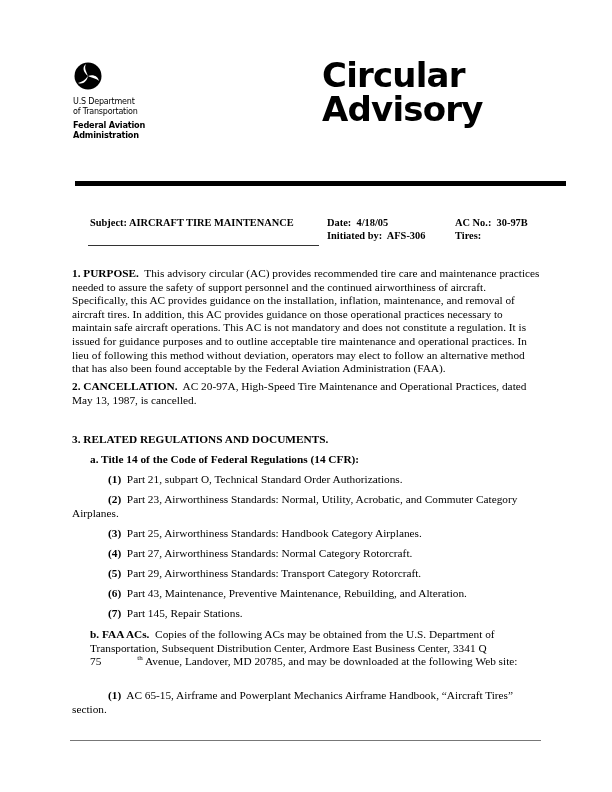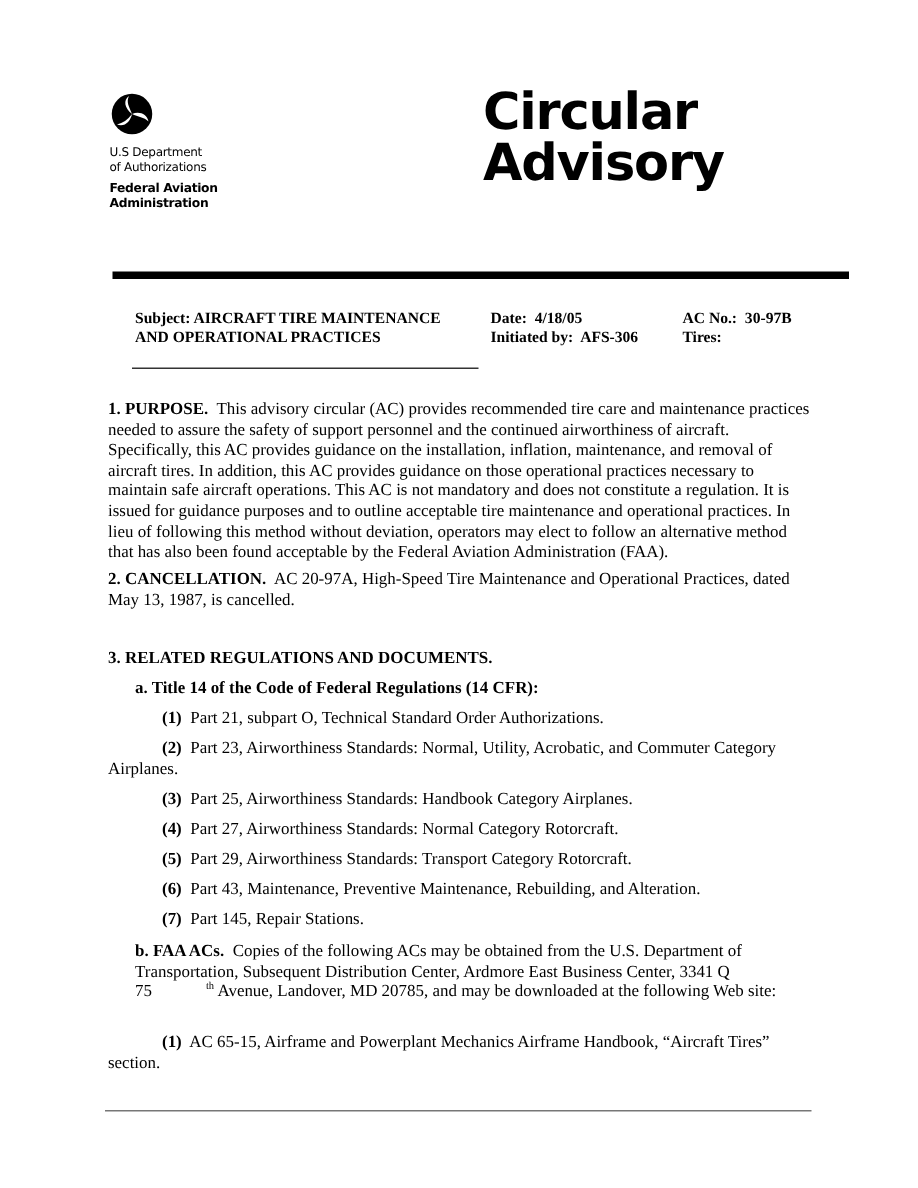--- a/index.html
+++ b/index.html
@@ -3,21 +3,21 @@
 <meta charset="utf-8">
 <style>
   html, body { margin: 0; padding: 0; background: #ffffff; }
   body { width: 612px; height: 792px; position: relative; overflow: hidden; font-family: "Liberation Serif", serif; color: #000; }
   .abs { position: absolute; }
   .logo { left: 74px; top: 62px; width: 28px; height: 28px; }
   .dept { left: 73px; top: 97px; font-family: "DejaVu Sans", sans-serif; font-size: 8px; line-height: 10px; letter-spacing: -0.2px; }
   .faa { left: 73px; top: 120px; font-family: "DejaVu Sans", sans-serif; font-size: 8.2px; line-height: 10px; font-weight: bold; letter-spacing: -0.2px; }
   .ac-title { left: 322px; top: 58px; font-family: "DejaVu Sans", sans-serif; font-weight: bold; font-size: 34px; line-height: 34px; letter-spacing: -0.8px; }
   .topbar { left: 75px; top: 181px; width: 491px; height: 5px; background: #000; }
-  .hdr { font-family: "Liberation Serif", serif; font-weight: bold; font-size: 10.4px; line-height: 13px; }
+  .hdr { font-family: "Liberation Serif", serif; font-weight: bold; font-size: 10.4px; line-height: 13px; margin-top: 10px; }
   .subj { left: 90px; top: 206px; }
   .datecol { left: 327px; top: 206px; }
   .accol { left: 455px; top: 206px; }
   .subj-rule { left: 88px; top: 245px; width: 231px; height: 1px; background: #333; }
   .body { left: 72px; width: 470px; font-size: 11.3px; line-height: 13.6px; }
   .p { margin: 0; }
   .b { font-weight: bold; }
   .link { color: #0000ee; text-decoration: underline; }
   .foot-rule { left: 70px; top: 740px; width: 471px; height: 1px; background: #777; }
   sup { font-size: 7px; line-height: 0; margin-left: 36px; }
@@ -28,36 +28,35 @@
 <div class="abs logo">
   <svg width="28" height="28" viewBox="0 0 28 28">
     <circle cx="14" cy="14" r="13.5" fill="#000"></circle>
     <path d="M14 14 C 9 10, 8 5, 12 2 C 10 6, 12 9, 14 14Z" fill="#fff"></path>
     <path d="M14 14 C 19 12, 24 14, 25 19 C 22 16, 18 16, 14 14Z" fill="#fff"></path>
     <path d="M14 14 C 13 19, 9 23, 4 21 C 8 20, 11 18, 14 14Z" fill="#fff"></path>
   </svg>
 </div>
 <div class="abs dept">
   <div>U.S Department</div>
-  <div>of Authorizations</div>
+  <div>of Transportation</div>
 </div>
 <div class="abs faa">
   <div>Federal Aviation</div>
   <div>Administration</div>
 </div>
 <div class="abs ac-title">
   <div>Circular</div>
   <div>Advisory</div>
 </div>
 
 <div class="abs topbar"></div>
 
 <div class="abs hdr subj">
   <div><span>Subject:</span> <span>AIRCRAFT TIRE MAINTENANCE</span></div>
-  <div>AND OPERATIONAL PRACTICES</div>
 </div>
 <div class="abs hdr datecol">
   <div><span>Date:</span>&nbsp; <span>4/18/05</span></div>
   <div><span>Initiated by:</span>&nbsp; <span>AFS-306</span></div>
 </div>
 <div class="abs hdr accol">
   <div><span>AC No.:</span>&nbsp; <span>30-97B</span></div>
   <div><span>Tires:</span> <span></span></div>
 </div>
 <div class="abs subj-rule"></div>

